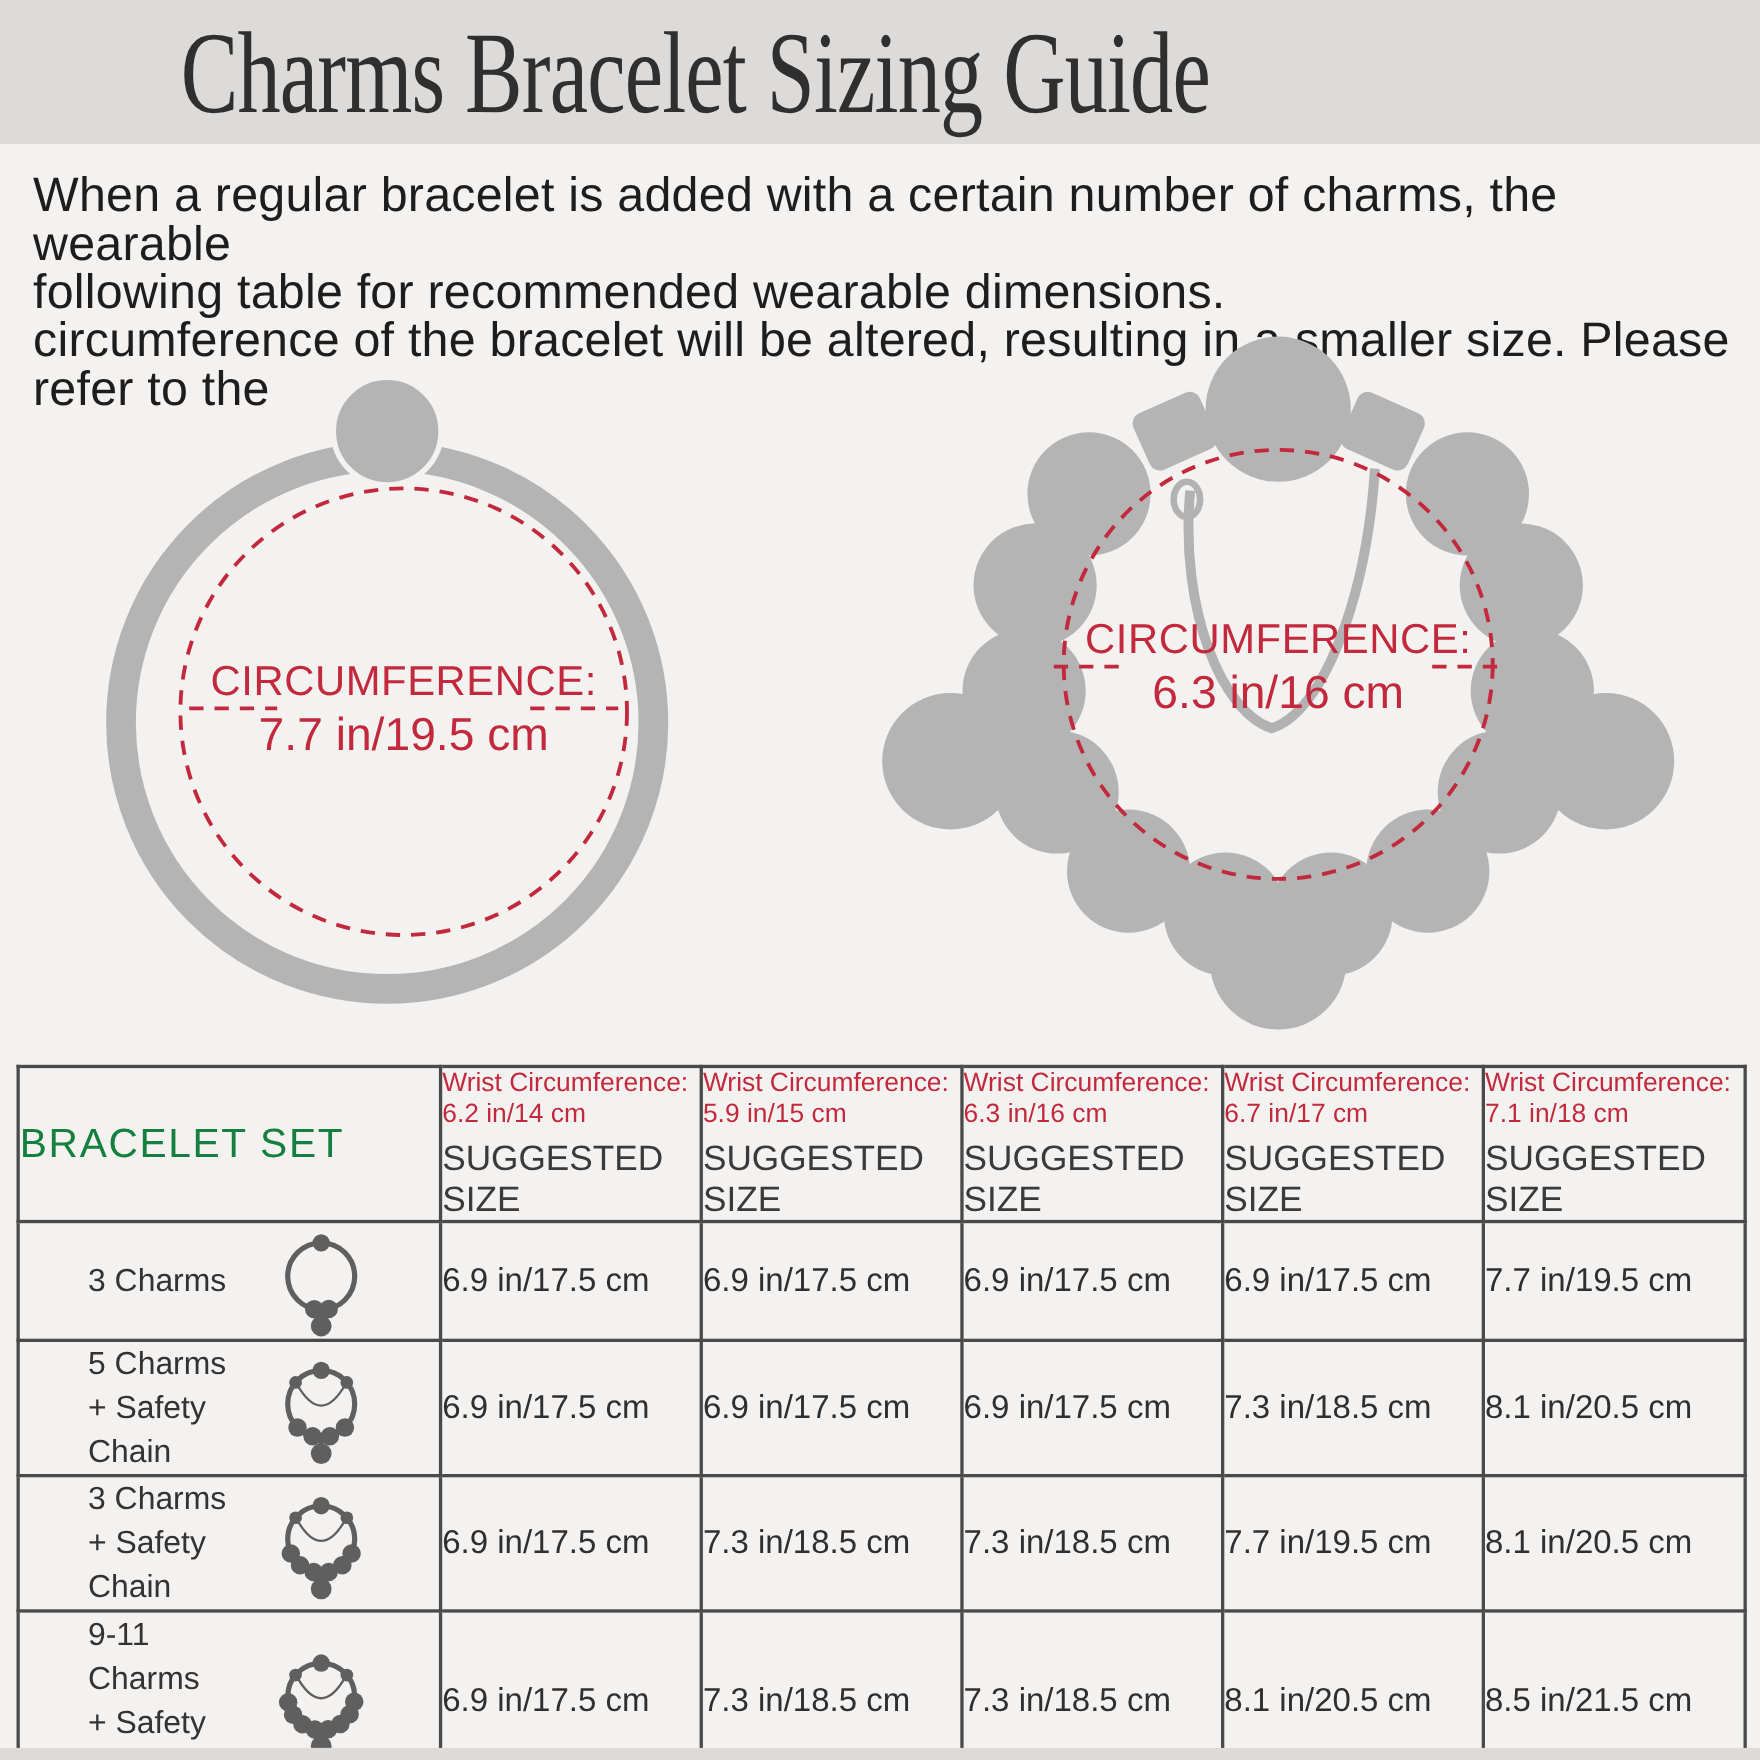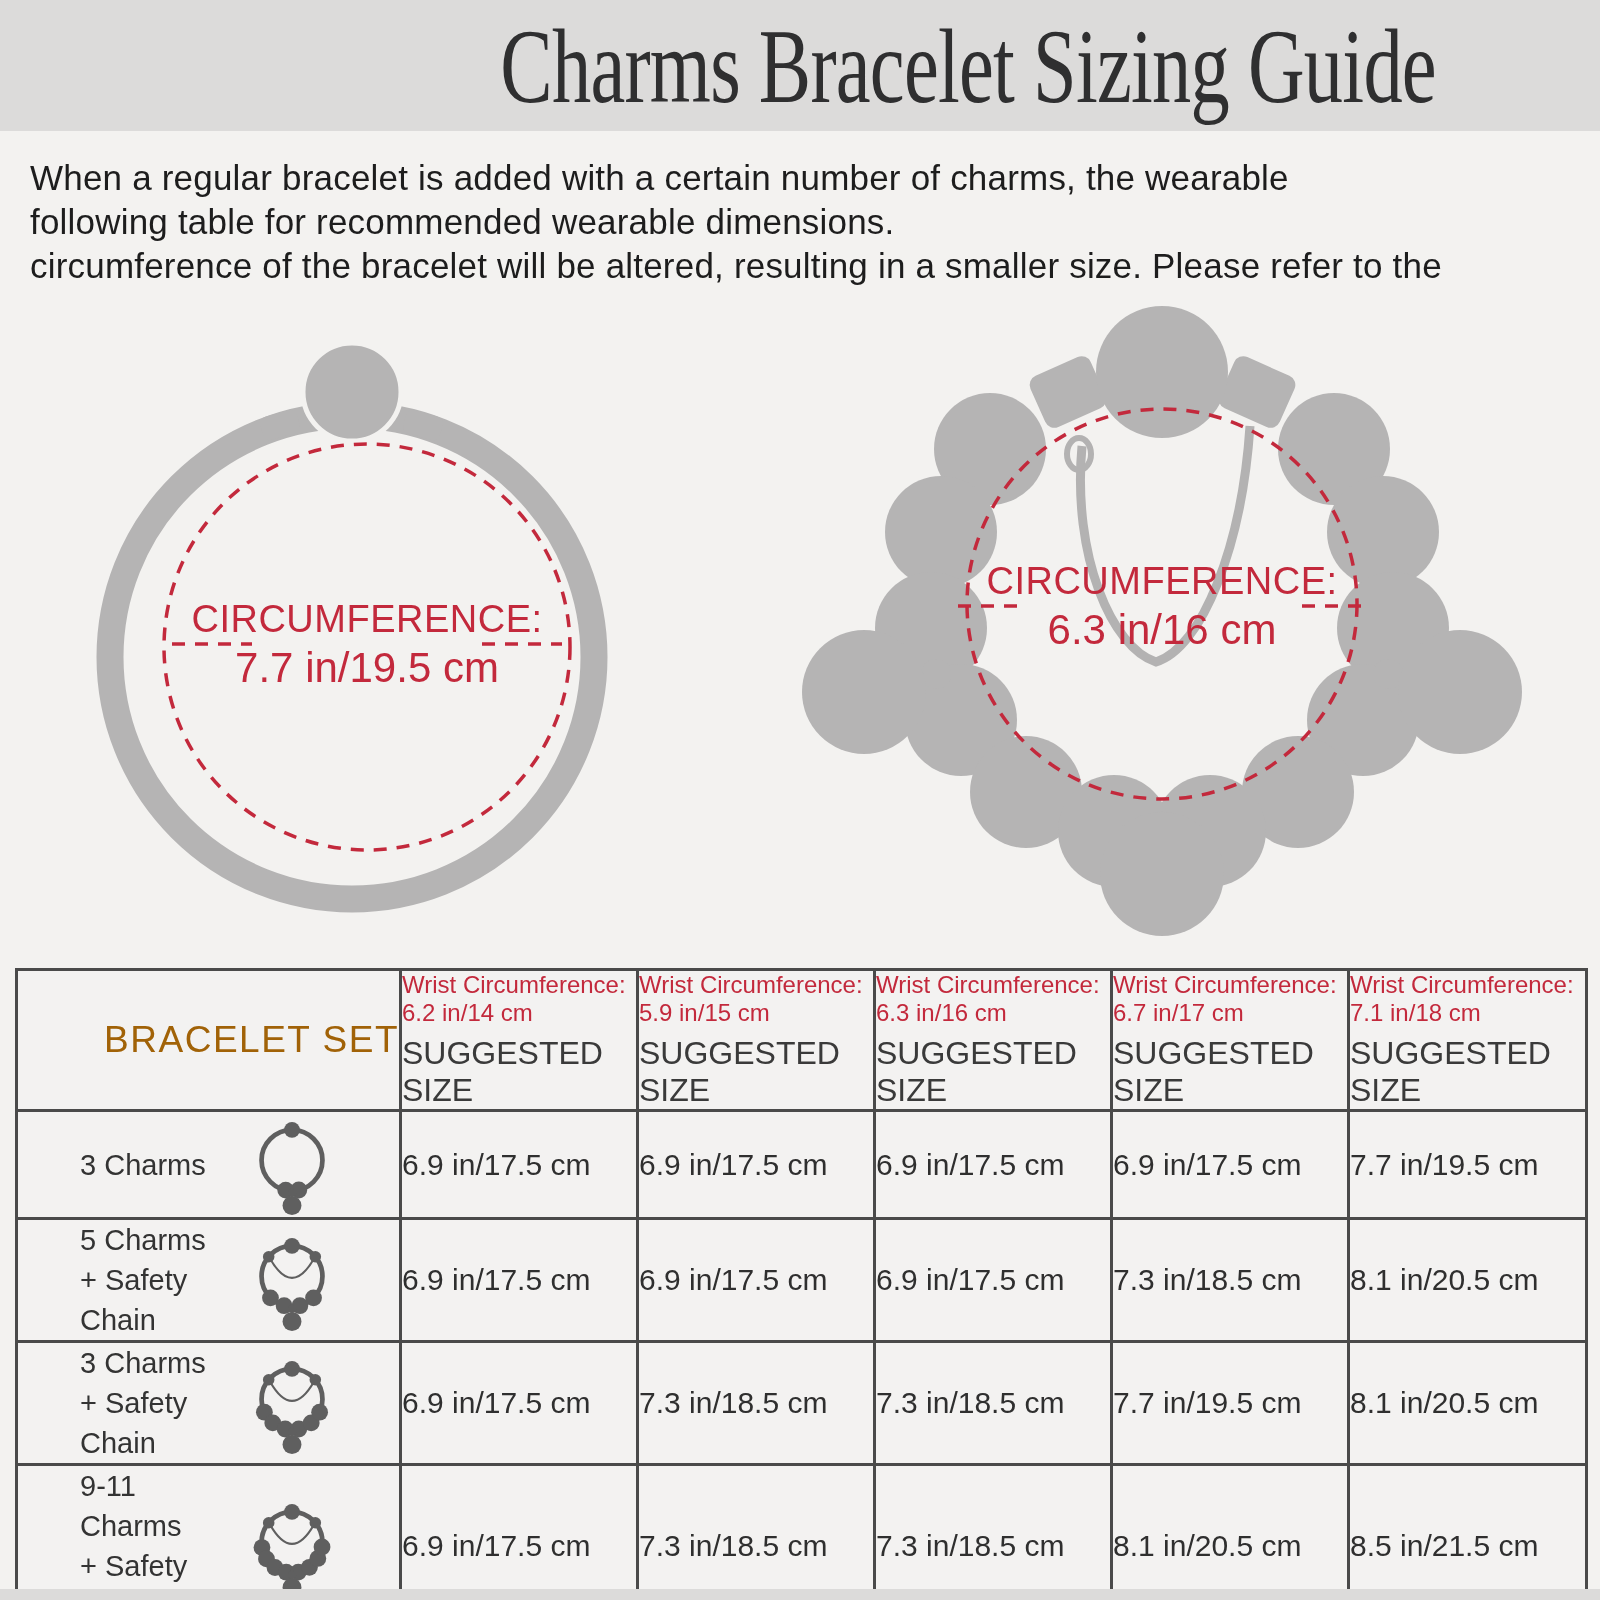--- a/index.html
+++ b/index.html
@@ -6,45 +6,45 @@
   body{
     width:1600px;height:1600px;position:relative;overflow:hidden;
     background:#f3f2f0;
     font-family:"Liberation Sans", sans-serif;
     color:#2e2e2e;
   }
   .band-top{position:absolute;left:0;top:0;width:1600px;height:131px;background:#dcdbda;}
   .band-bottom{position:absolute;left:0;top:1589px;width:1600px;height:11px;background:#dcdbda;}
   .title-wrap{
     position:absolute;left:0;top:0;width:1600px;height:131px;
-    display:flex;align-items:center;justify-content:flex-end;
+    display:flex;align-items:center;justify-content:flex-start;
   }
   .title-text{
     font-family:"Liberation Serif", serif;
     font-size:106px;color:#2f2f30;white-space:nowrap;
     transform:scaleX(0.74);transform-origin:center;
     letter-spacing:-1px;line-height:1;padding-top:2px;
   }
   .intro{
     position:absolute;left:30px;top:156px;width:1545px;
-    font-size:35px;line-height:44px;color:#1d1d1d;letter-spacing:0.2px;
+    font-size:44px;line-height:44px;color:#1d1d1d;letter-spacing:0.2px;
   }
   .diagram-left{position:absolute;left:82px;top:332px;width:560px;height:600px;}
   .diagram-right{position:absolute;left:790px;top:296px;width:760px;height:660px;}
   svg text{font-family:"Liberation Sans", sans-serif;}
   .circ-label{font-size:38px;letter-spacing:0.5px;}
   .circ-value{font-size:42px;}
 
   table.size-table{
     position:absolute;left:15px;top:968px;width:1570px;height:615px;
     border-collapse:collapse;table-layout:fixed;background:#f3f2f1;
   }
   .size-table th,.size-table td{border:3px solid #4a4a4a;padding:0;vertical-align:middle;}
   .set-header{
-    font-size:37px;font-weight:normal;letter-spacing:1.5px;color:#a16207;text-align:right;margin-left:48px;
+    font-size:37px;font-weight:normal;letter-spacing:1.5px;color:#15803d;text-align:left;margin-left:48px;
   }
   .wrist-header{text-align:left;padding:4px 6px 4px 13px;font-weight:normal;margin-left:39px;}
   .wrist-red{color:#c3293c;font-size:24px;line-height:28px;}
   .suggested{color:#3a3a3a;font-size:32px;margin-top:8px;}
   td.val{text-align:left;font-size:30px;color:#2f2f2f;}
   .set-inner{
     display:flex;align-items:center;justify-content:space-between;
     padding:0 44px 0 62px;
   }
   .set-label{font-size:29px;line-height:40px;color:#333;}

